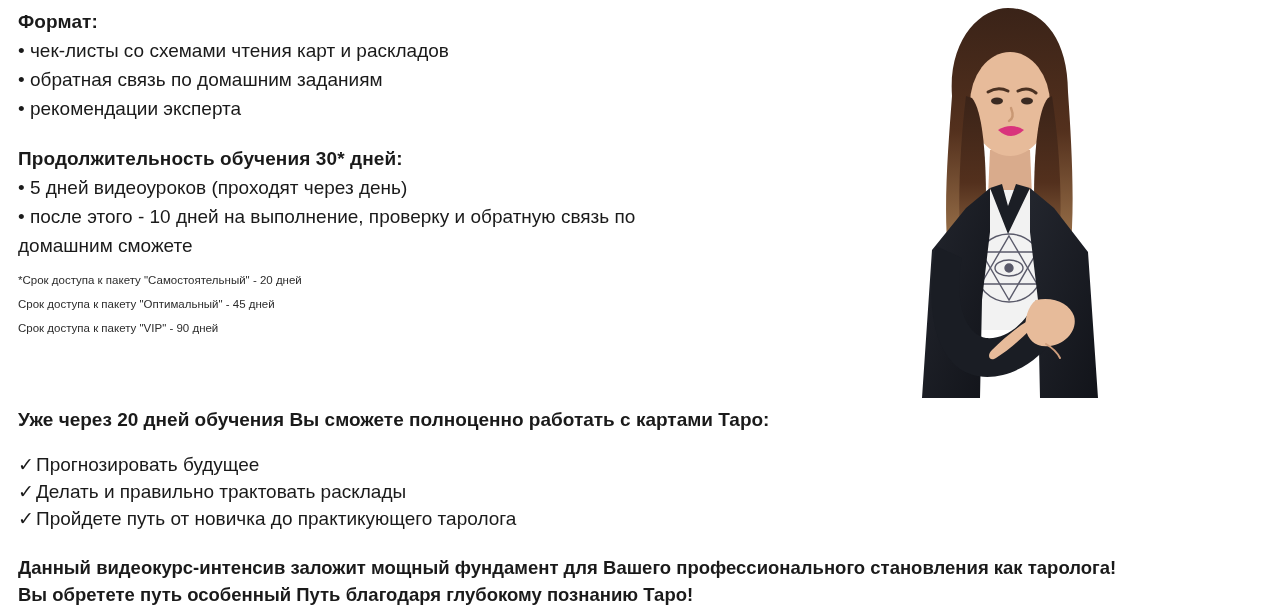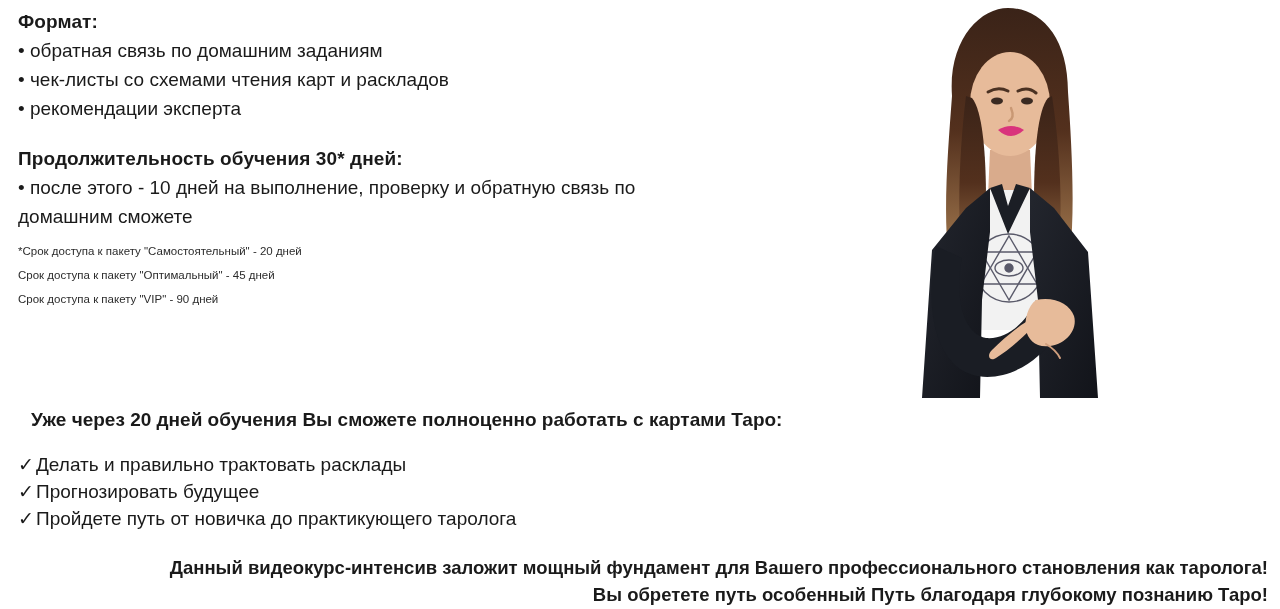--- a/index.html
+++ b/index.html
@@ -60,40 +60,38 @@
     left: 18px;
     top: 405px;
     width: 1250px;
   }
 
   .head-line {
     font-size: 19px;
     font-weight: bold;
     line-height: 30px;
     color: #1a1a1a;
-    margin-left: 13px;
   }
 
   .check-line {
     font-size: 19px;
     line-height: 27px;
     color: #1a1a1a;
   }
 
   .check-mark {
     display: inline-block;
     width: 18px;
   }
 
   .final-line {
     font-size: 18.5px;
     font-weight: bold;
     line-height: 27px;
     color: #1a1a1a;
-    text-align: right;
   }
 
   
   .photo {
     position: absolute;
     right: 120px;
     top: 0;
     width: 320px;
     height: 398px;
   }
@@ -101,27 +99,28 @@
 </style>
 </head>
 <body>
 
 <div class="page">
 
   <div class="top-block">
 
     <div class="strong-line">Формат:</div>
 
+    <div class="bullet-line">• чек-листы со схемами чтения карт и раскладов</div>
     <div class="bullet-line">• обратная связь по домашним заданиям</div>
-    <div class="bullet-line">• чек-листы со схемами чтения карт и раскладов</div>
     <div class="bullet-line">• рекомендации эксперта</div>
 
     <div class="gap-med"></div>
 
     <div class="strong-line">Продолжительность обучения 30* дней:</div>
+    <div class="bullet-line">• 5 дней видеоуроков (проходят через день)</div>
     <div class="bullet-line">• после этого - 10 дней на выполнение, проверку и обратную связь по</div>
     <div class="bullet-line">домашним сможете</div>
 
     <div class="gap-small"></div>
 
     <div class="note-line">*Срок доступа к пакету "Самостоятельный" - 20 дней</div>
     <div class="note-line">Срок доступа к пакету "Оптимальный" - 45 дней</div>
     <div class="note-line">Срок доступа к пакету "VIP" - 90 дней</div>
   </div>
 
@@ -191,24 +190,24 @@
     </svg>
   </div>
 
   <div class="bottom-block">
 
     <div class="head-line">Уже через 20 дней обучения Вы сможете полноценно работать с картами Таро:</div>
 
     <div class="gap-large"></div>
 
     <div class="check-line">
-      <span class="check-mark">✓</span><span>Делать и правильно трактовать расклады</span>
+      <span class="check-mark">✓</span><span>Прогнозировать будущее</span>
     </div>
     <div class="check-line">
-      <span class="check-mark">✓</span><span>Прогнозировать будущее</span>
+      <span class="check-mark">✓</span><span>Делать и правильно трактовать расклады</span>
     </div>
     <div class="check-line">
       <span class="check-mark">✓</span><span>Пройдете путь от новичка до практикующего таролога</span>
     </div>
 
     <div class="gap-med"></div>
 
     <div class="final-line">Данный видеокурс-интенсив заложит мощный фундамент для Вашего профессионального становления как таролога!</div>
     <div class="final-line">Вы обретете путь особенный Путь благодаря глубокому познанию Таро!</div>
   </div>

